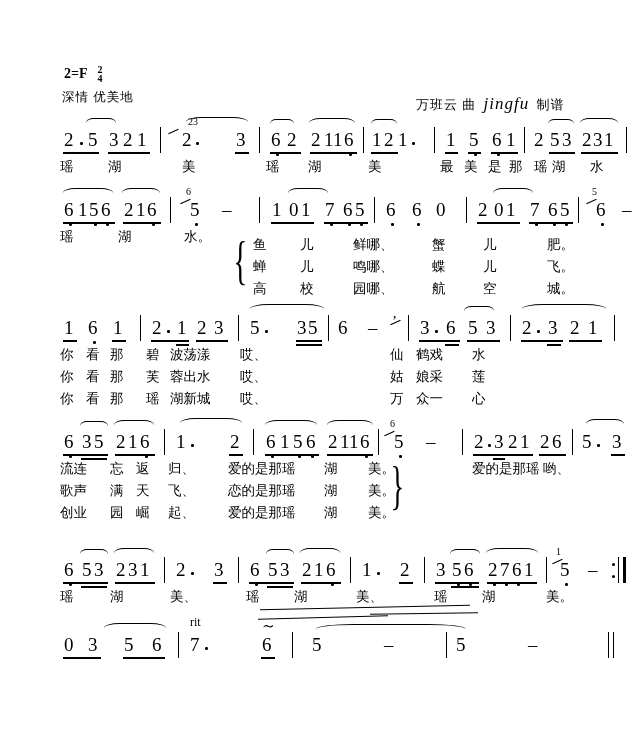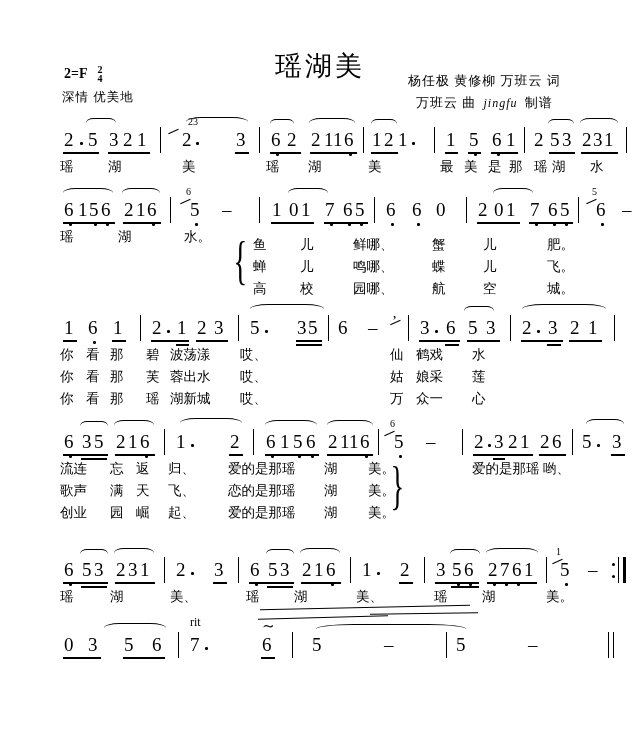--- a/index.html
+++ b/index.html
@@ -17,21 +17,21 @@
   .keysig .eq{font-weight:bold;}
   .meter{display:inline-block;vertical-align:middle;text-align:center;
          font-size:10px;line-height:9px;margin-left:7px;position:relative;top:-1px;}
   .meter .num{display:block;}
   .meter .den{display:block;}
   .mood{position:absolute;left:62px;top:89px;font-size:12.5px;letter-spacing:1px;}
   .credit1{position:absolute;left:408px;top:72px;font-size:13px;letter-spacing:1px;
            white-space:nowrap;}
   .credit2{position:absolute;left:416px;top:94px;font-size:13px;letter-spacing:1px;
            white-space:nowrap;}
-  .credit2 .ital{font-style:italic;font-size:12px;padding:0 3px;}
+  .credit2 .ital{font-style:italic;font-size:17px;padding:0 3px;}
 
   
   .row{position:absolute;left:0;width:640px;height:0;}
   .note{position:absolute;font-size:19px;line-height:19px;font-family:"Liberation Serif",serif;}
   .lyr{position:absolute;font-size:13.5px;line-height:14px;white-space:nowrap;
        font-family:"Liberation Serif","DejaVu Serif",serif;}
   .bar{position:absolute;width:1.4px;background:#000;height:26px;}
   .dbar{position:absolute;height:26px;}
   .dbar i{position:absolute;top:0;width:1.4px;height:26px;background:#000;display:block;}
   .dbar i.thick{width:3px;}
@@ -49,32 +49,30 @@
   .brace{position:absolute;font-size:52px;line-height:52px;
          font-family:"Liberation Serif",serif;transform:scaleX(0.55);}
   .hair{position:absolute;height:1.3px;background:#000;}
   .repdot{position:absolute;width:3px;height:3px;border-radius:50%;background:#000;}
 </style>
 </head>
 <body>
 
 <div class="sheet">
 
-  <div class="title">瑶湖美</div>
 
   <div class="keysig">
     <span class="eq">2=F</span>
     <span class="meter">
       <span class="num">2</span>
       <span class="den">4</span>
     </span>
   </div>
   <div class="mood">深情 优美地</div>
 
-  <div class="credit1">杨任极 黄修柳 万班云 词</div>
   <div class="credit2">
     <span>万班云 曲</span>
     <span class="ital">jingfu</span>
     <span>制谱</span>
   </div>
 
   <div class="row" style="top:130px;">
 
     <span class="note" style="left:64px;top:0;">2</span>
     <span class="dot" style="left:80px;top:12px;"></span>

